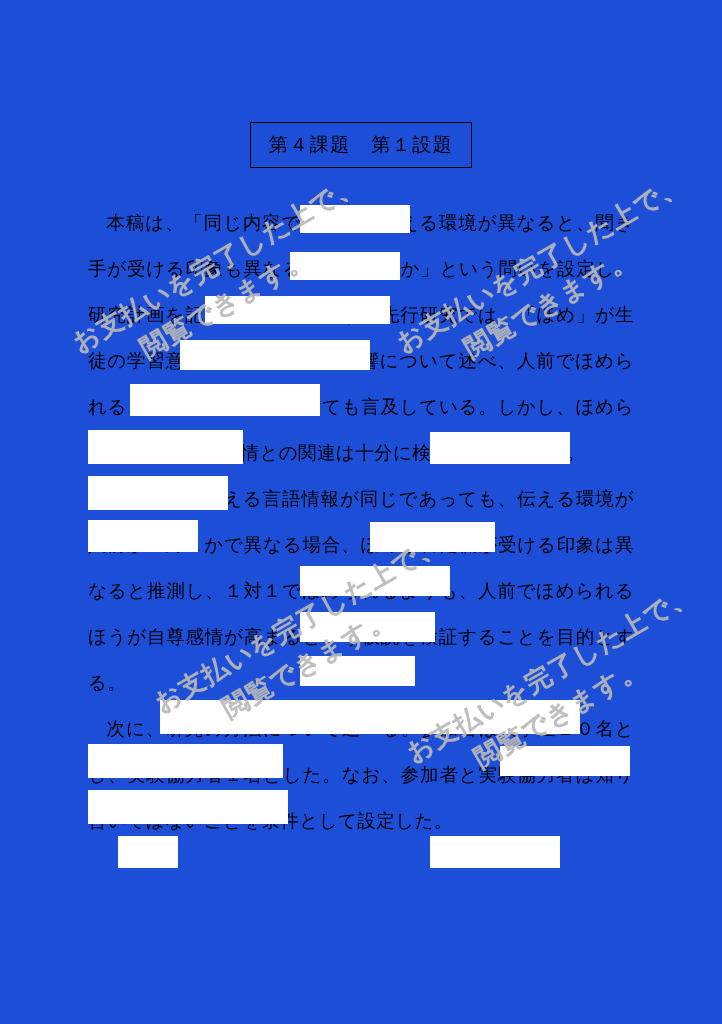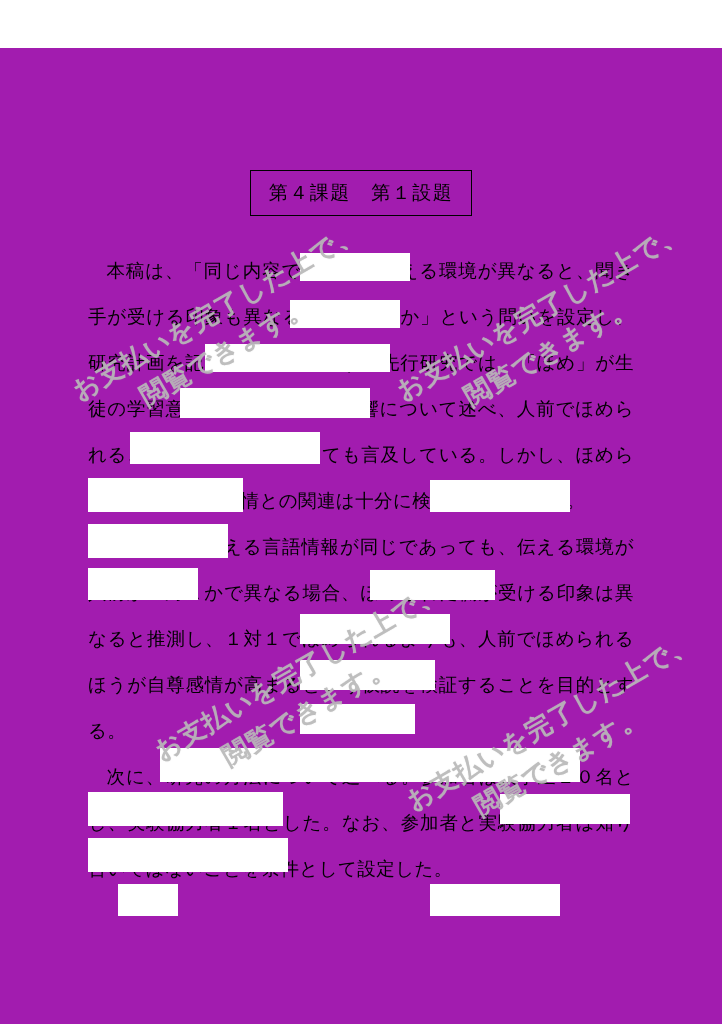--- a/index.html
+++ b/index.html
@@ -12,22 +12,21 @@
     height: 1024px;
     position: relative;
     overflow: hidden;
     font-family: "Liberation Serif", "DejaVu Serif", serif;
     color: #000000;
   }
 
   #page {
     position: absolute;
     inset: 0;
-    background: #a21caf;
-    margin-top: 48px;
+    background: #1d4ed8;
   }
 
   
   .title-box {
     position: absolute;
     left: 250px;
     top: 122px;
     width: 222px;
     height: 46px;
     border: 1.5px solid #000;

